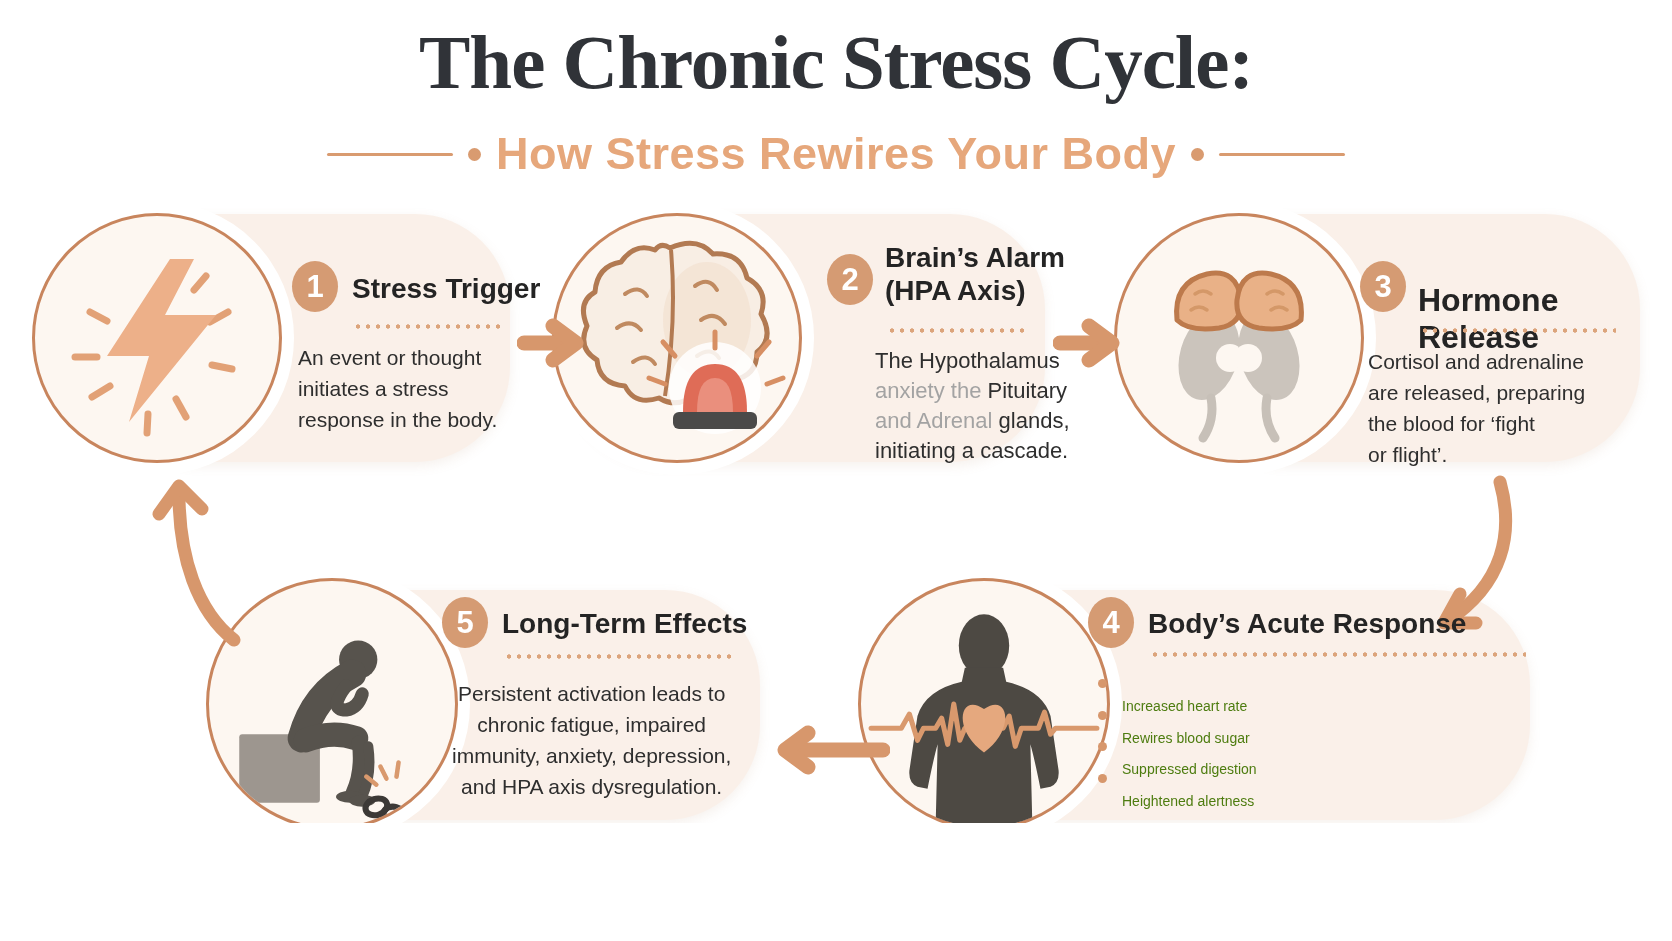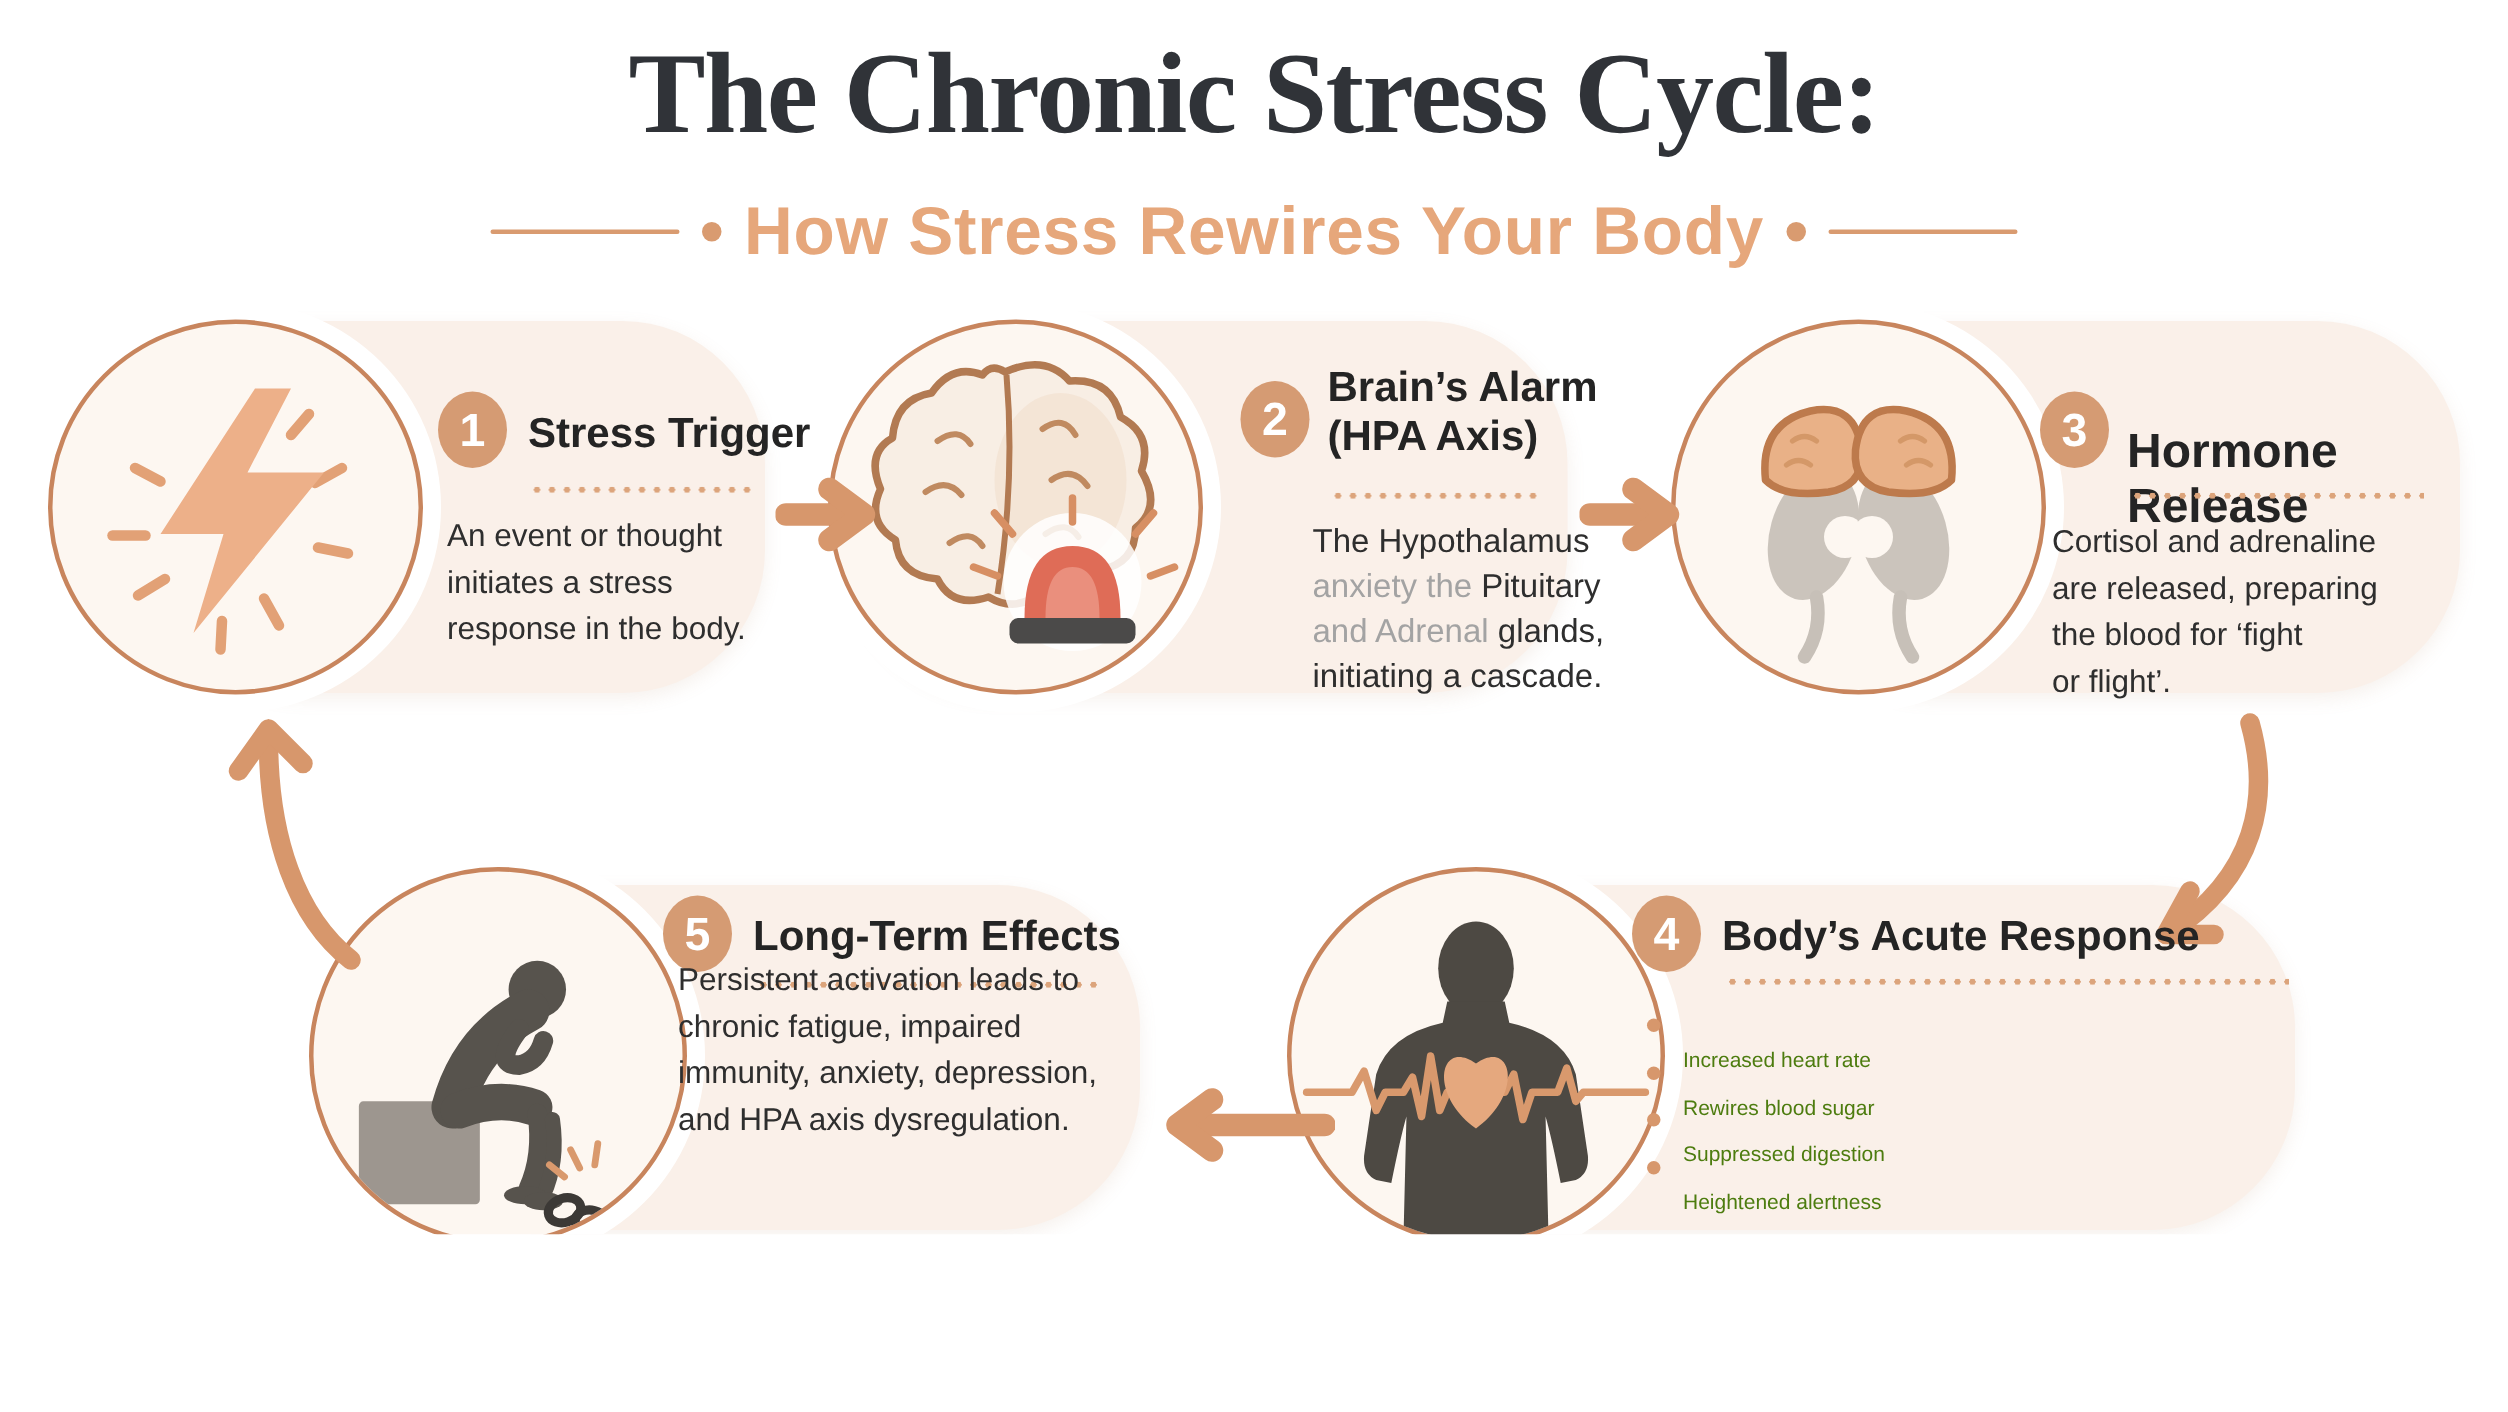--- a/index.html
+++ b/index.html
@@ -56,21 +56,21 @@
   #sep1{left:353px;top:324px;width:148px;}
   #sep2{left:887px;top:328px;width:140px;}
   #sep3{left:1420px;top:328px;width:196px;}
   #sep4{left:1150px;top:652px;width:376px;}
   #sep5{left:504px;top:654px;width:232px;}
 
   .body-text{position:absolute;font-size:21px;color:#2e2e2e;line-height:31px;z-index:3;}
   #body1{left:298px;top:342px;}
   #body2{left:835px;top:346px;font-size:22px;line-height:30px;margin-left:40px;}
   #body3{left:1368px;top:346px;}
-  #body5{left:452px;top:638px;}
+  #body5{left:452px;top:678px;text-align:center;}
   .muted{color:#a3a3a3;}
 
   #bullets4{position:absolute;left:1098px;top:668px;z-index:3;}
   .bullet-row{display:flex;align-items:center;height:31.5px;}
   .bullet-dot{width:9px;height:9px;border-radius:50%;background:#d7976c;
     margin-right:15px;flex:0 0 auto;}
   .bullet-label{font-size:14px;color:#4d7c0f;margin-top:45px;}
 
   .arrow{position:absolute;z-index:2;}
   #arrow-1-2{left:517px;top:317px;}

